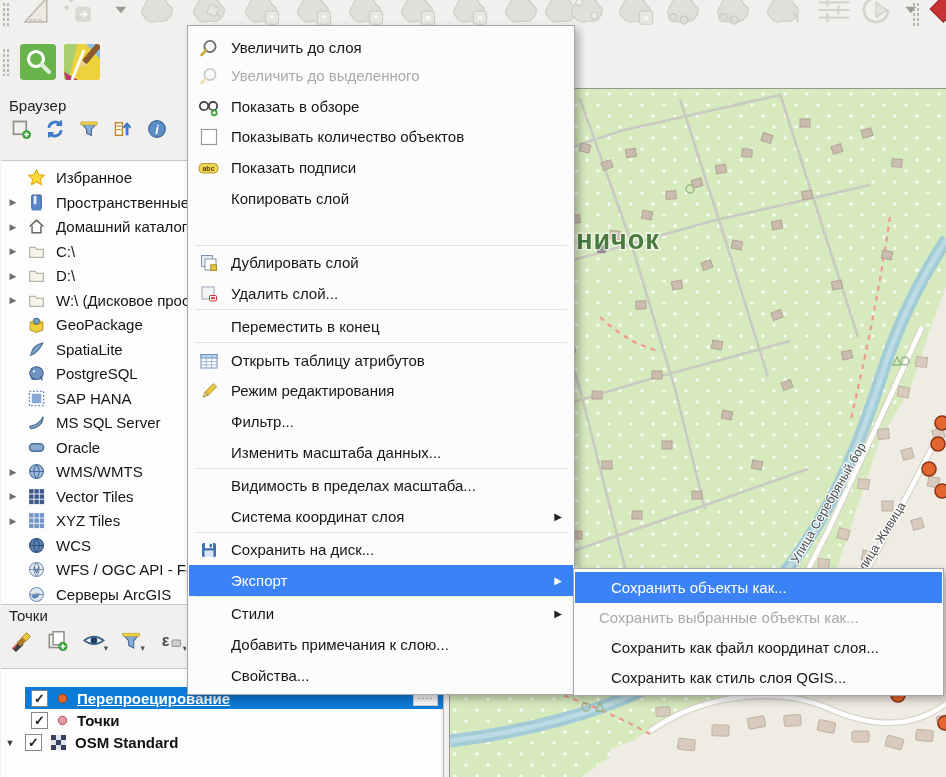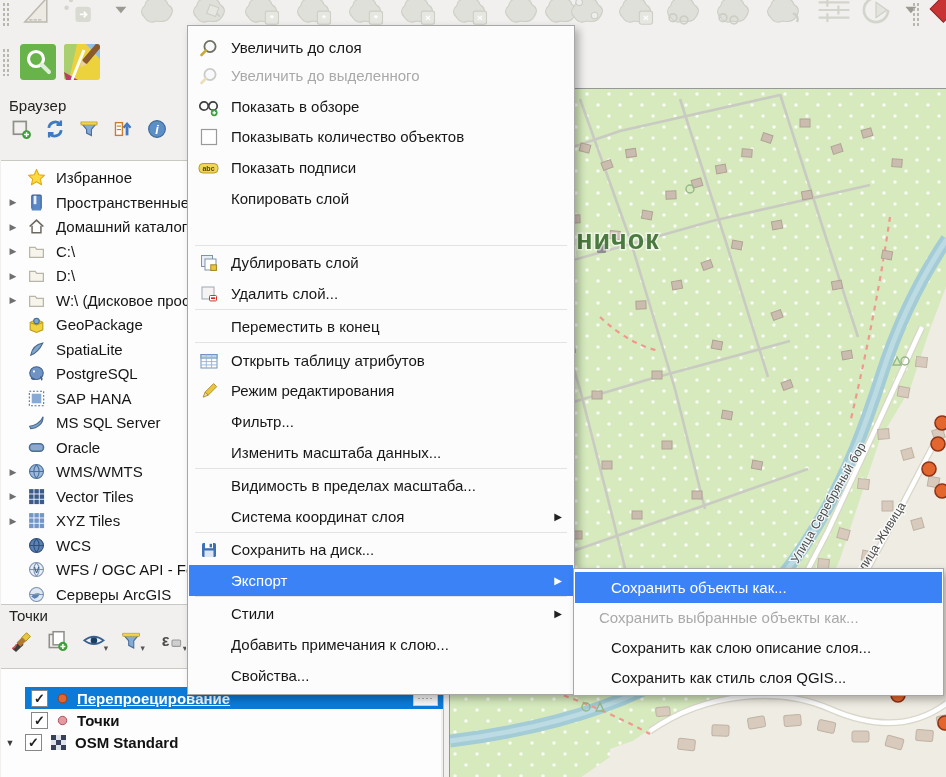--- a/index.html
+++ b/index.html
@@ -807,18 +807,18 @@
 </div>
 
 <div class="menu" style="left:573px;top:568px;width:369px;height:126px;z-index:60">
   <div class="mi hl" style="top:3px;width:367px">
       <span class="lb" style="margin-left:36px">Сохранить объекты как...</span>
     </div>
   <div class="mi dis" style="top:33px;width:367px">
       <span class="lb" style="margin-left:24px">Сохранить выбранные объекты как...</span>
     </div>
   <div class="mi" style="top:63px;width:367px">
-      <span class="lb" style="margin-left:36px">Сохранить как слою описание слоя...</span>
+      <span class="lb" style="margin-left:36px">Сохранить как файл координат слоя...</span>
     </div>
   <div class="mi" style="top:93px;width:320px">
       <span class="lb" style="margin-left:36px">Сохранить как стиль слоя QGIS...</span>
     </div>
 </div>
 
 </body></html>

